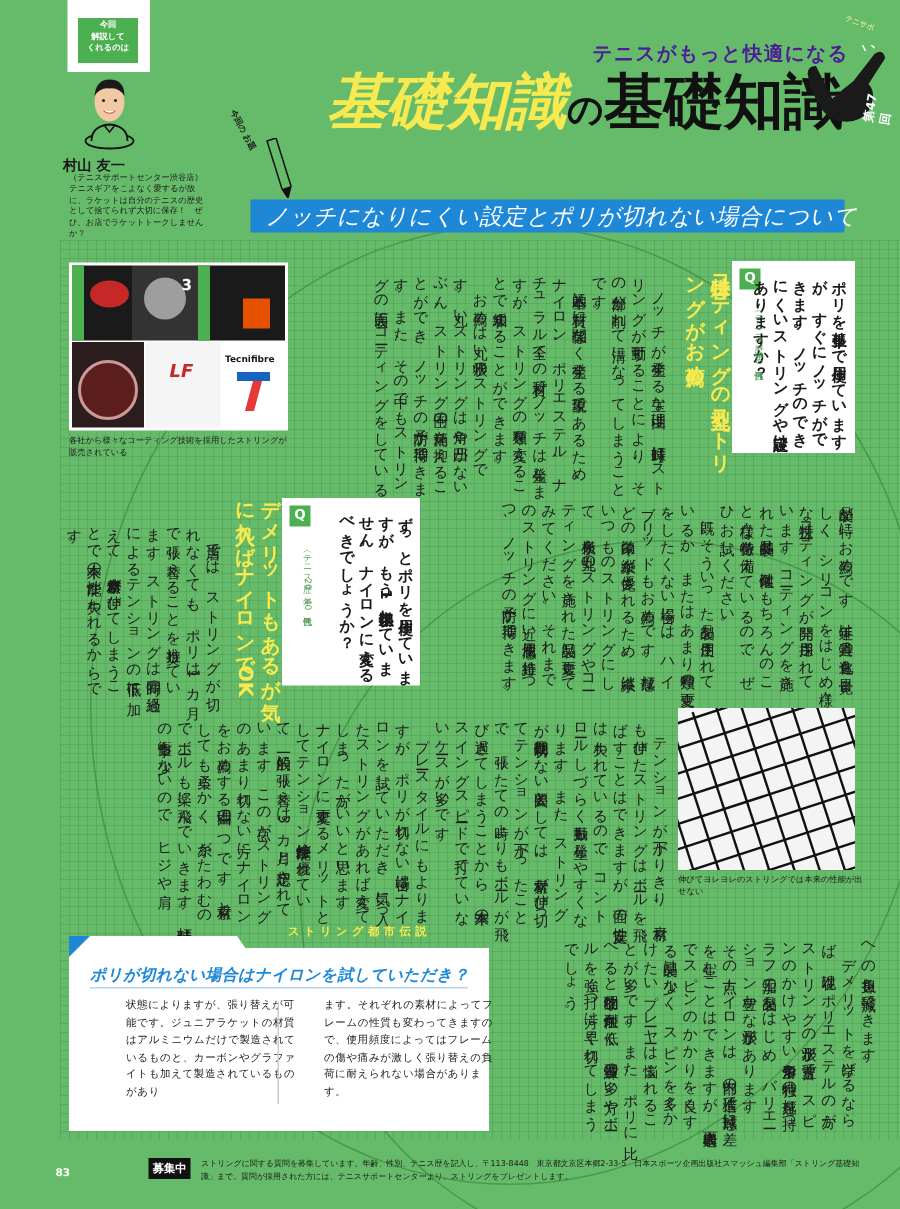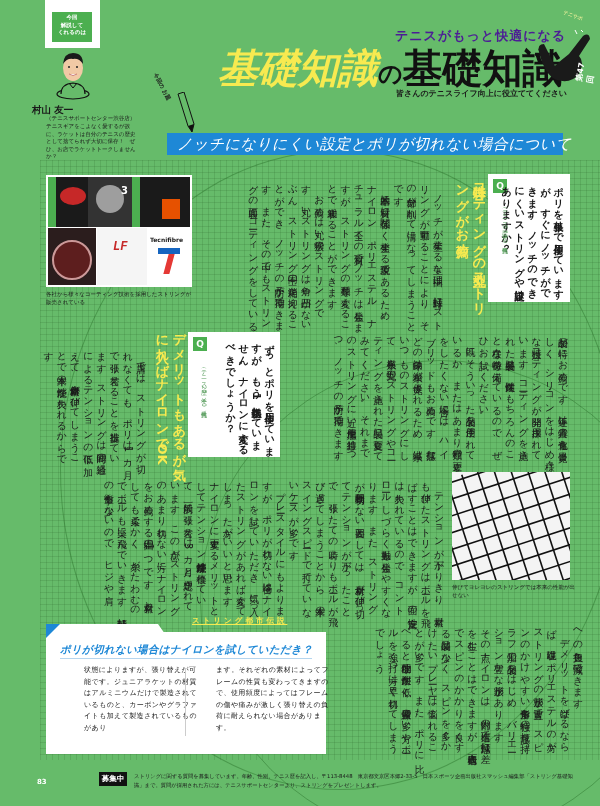--- a/index.html
+++ b/index.html
@@ -29,21 +29,21 @@
   }
   .intro-tab-inner {
     position:absolute; left:52px; top:12px; width:40px; height:30px; background:#4caf50;
     color:#fff; font-size:5.5px; line-height:7.5px; text-align:center; font-weight:bold;
     padding-top:2px;
   }
   .avatar {
     position:absolute; left:55px; top:48px; width:36px; height:52px;
   }
   .person-name {
-    position:absolute; left:32px; top:104px; font-size:9.5px; font-weight:bold;
+    position:absolute; left:42px; top:104px; font-size:9.5px; font-weight:bold;
   }
   .person-org {
     position:absolute; left:46px; top:115px; font-size:5.5px;
   }
   .person-bio {
     position:absolute; left:46px; top:123px; width:95px; font-size:5.5px; line-height:7.5px;
   }
   
   .subtitle {
     position:absolute; left:395px; top:27px; font-size:13px; font-weight:bold; color:#4c1d95;
@@ -112,21 +112,21 @@
   
   .myth-box {
     position:absolute; left:46px; top:624px; width:280px; height:130px; background:#fff;
     clip-path:polygon(0 0, 40% 0, 42% 8px, 100% 8px, 100% 100%, 0 100%);
   }
   .myth-corner {
     position:absolute; left:46px; top:624px; width:0; height:0; border-top:14px solid #1e88d6;
     border-right:14px solid transparent;
   }
   .myth-tag {
-    position:absolute; left:192px; top:616px; font-size:7.5px; color:#f7ea50; letter-spacing:3px; font-weight:bold;text-decoration:underline;
+    position:absolute; left:192px; top:616px; font-size:7.5px; color:#f7ea50; letter-spacing:3px; font-weight:bold;
   }
   .myth-title {
     position:absolute; left:60px; top:643px; font-size:10.5px; color:#1e88d6; font-weight:bold; letter-spacing:0.3px;
     font-style:italic;
   }
   .myth-rule { position:absolute; left:60px; top:658px; width:252px; height:1px; background:#b5d5ee; }
   .myth-col {
     position:absolute; top:665px; width:118px; font-size:7px; line-height:11.5px; letter-spacing:0.4px;margin-left:24px;
   }
   .myth-divider { position:absolute; left:185px; top:668px; width:1px; height:68px; background:#ccc; }
@@ -171,21 +171,20 @@
 </div>
 <div class="tennis-tag">テニサポ</div>
 <svg class="hand-icon" viewBox="0 0 56 54">
   <path d="M4 22 Q2 14 9 14 L20 36 Q26 30 34 24 L48 6 Q54 2 55 9 L44 26 Q50 32 44 44 Q36 54 22 50 Q10 46 4 22Z" fill="#1a1a1a"></path>
   <line x1="48" y1="2" x2="44" y2="-2" stroke="#fff" stroke-width="1"></line>
   <line x1="42" y1="4" x2="40" y2="0" stroke="#fff" stroke-width="1"></line>
 </svg>
 <div class="vol-badge">第47回</div>
 
 <div class="lead">
-  <div>皆さんのテニスライフ向上に役立ててください</div>
 </div>
 
 <div class="topic-tag">今回の お題</div>
 <svg class="pencil" viewBox="0 0 20 40">
   <path d="M2 2 L8 0 L18 32 L16 40 L12 34 Z" fill="none" stroke="#111" stroke-width="1"></path>
   <path d="M12 34 L16 40 L18 32" fill="#111"></path>
 </svg>
 
 <div class="banner">ノッチになりにくい設定とポリが切れない場合について</div>
 
@@ -199,21 +198,21 @@
     <div style="position:absolute;right:4px;top:8px;color:#fff;font-size:10px;font-weight:bold;">3</div>
   </div>
   <div class="pkg" style="left:86px;top:2px;width:58px;height:50px;background:#1a1a1a;">
     <div style="position:absolute;left:0;top:0;width:8px;height:50px;background:#4caf50;"></div>
     <div style="position:absolute;left:30px;top:22px;width:18px;height:20px;background:#e65100;"></div>
   </div>
   <div class="pkg" style="left:2px;top:53px;width:48px;height:57px;background:#2b1d1d;">
     <div style="position:absolute;left:4px;top:12px;width:40px;height:40px;border-radius:50%;background:#5d1e1e;border:2px solid #c99;"></div>
   </div>
   <div class="pkg" style="left:51px;top:53px;width:50px;height:57px;background:#f5f5f5;">
-    <div style="position:absolute;left:16px;top:12px;color:#c62828;font-size:12px;font-weight:bold;font-style:italic;font-family:Liberation Mono, monospace;">LF</div>
+    <div style="position:absolute;left:16px;top:12px;color:#c62828;font-size:12px;font-weight:bold;font-style:italic;">LF</div>
   </div>
   <div class="pkg" style="left:102px;top:53px;width:42px;height:57px;background:#fff;">
     <div style="position:absolute;left:2px;top:8px;font-size:6px;font-weight:bold;">Tecnifibre</div>
     <div style="position:absolute;left:10px;top:20px;width:22px;height:6px;background:#1565c0;"></div>
     <div style="position:absolute;left:18px;top:26px;width:6px;height:20px;background:#e53935;transform:skewX(-15deg);"></div>
   </div>
 </div>
 <div class="caption1">各社から様々なコーティング技術を採用したストリングが販売されている</div>
 
 <div class="qbox" style="left:488px;top:174px;width:82px;height:128px;"></div>

